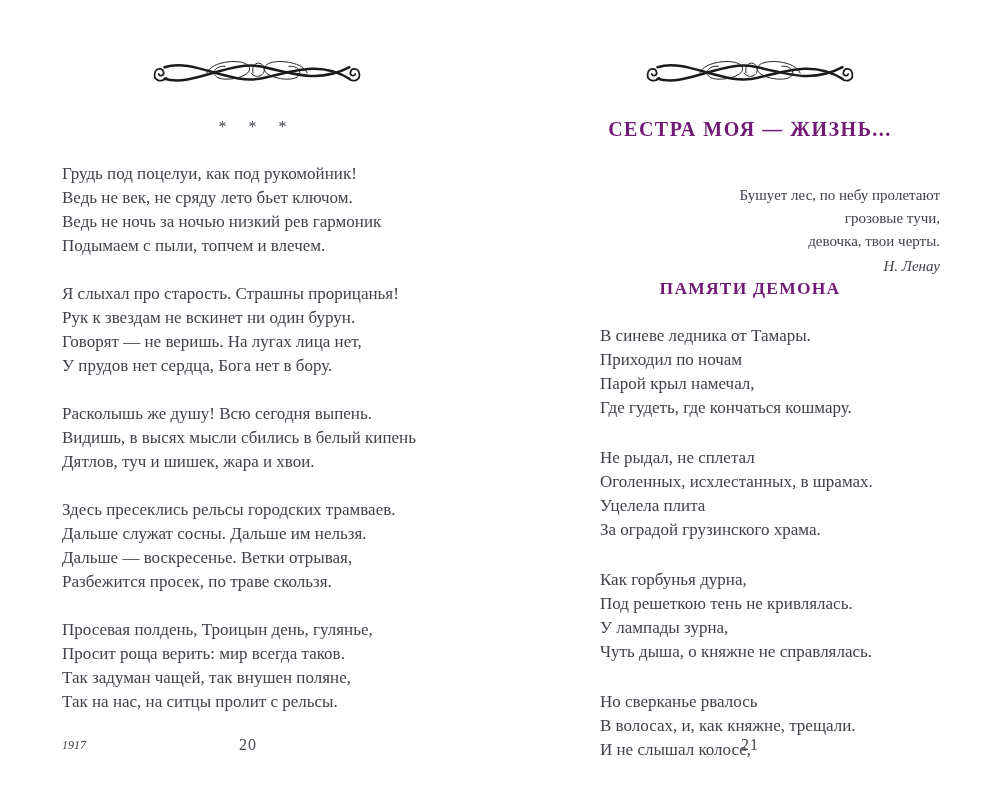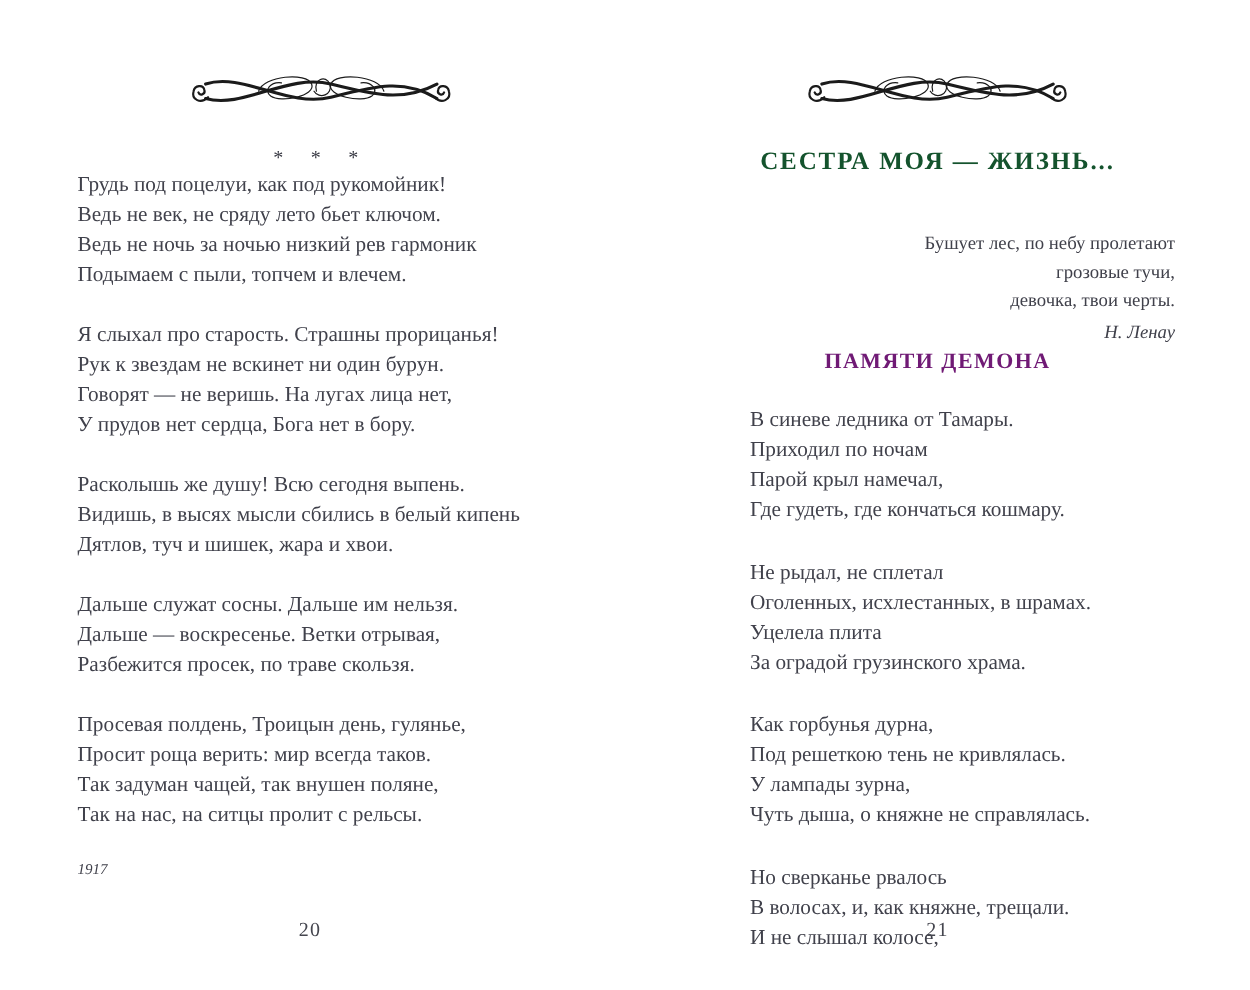--- a/index.html
+++ b/index.html
@@ -10,30 +10,30 @@
   .col { position: relative; }
   .page.left .col { margin: 0 48px 0 62px; width: 390px; }
   .page.right .col { margin: 0 0 0 60px; width: 380px; }
 
   .ornament { margin-top: 52px; text-align: center; height: 42px; }
   .ornament svg { display: inline-block; }
 
   .stars { margin-top: 24px; text-align: center; font-size: 16px; font-weight: normal;
            letter-spacing: 9px; color: #3c3d47; }
 
-  .poem { font-size: 17px; }
+  .poem { margin-top: 26px; font-size: 17px; }
   .stanza { margin-bottom: 24px; }
   .stanza .line { line-height: 24px; white-space: nowrap; }
   .page.right .poem { padding-left: 40px; margin-top: 25px; }
   .page.right .stanza { margin-bottom: 26px; }
 
   .date { margin-top: 16px; font-style: italic; font-size: 12px; }
 
   .section-title { margin-top: 24px; text-align: center; font-size: 20px; font-weight: bold;
-                   letter-spacing: 1.5px; color: #14532d; white-space: nowrap; }
+                   letter-spacing: 1.5px; color: #701a75; white-space: nowrap; }
 
   .epigraph { margin-top: 43px; text-align: right; font-size: 15px; }
   .epigraph .line { line-height: 23px; }
   .attribution { margin-top: 2px; font-style: italic; line-height: 23px; }
 
   .poem-title { text-align: center; font-size: 17.5px; font-weight: bold;
                 letter-spacing: 1.2px; color: #701a75; }
 
   .pagenum { position: absolute; top: 736px; width: 100%; text-align: center;
              font-size: 16px; color: #45464f; letter-spacing: 1px; }
@@ -78,20 +78,21 @@
             <p class="line">Рук к звездам не вскинет ни один бурун.</p>
             <p class="line">Говорят — не веришь. На лугах лица нет,</p>
             <p class="line">У прудов нет сердца, Бога нет в бору.</p>
           </div>
           <div class="stanza">
             <p class="line">Расколышь же душу! Всю сегодня выпень.</p>
             <p class="line">Видишь, в высях мысли сбились в белый кипень</p>
             <p class="line">Дятлов, туч и шишек, жара и хвои.</p>
           </div>
           <div class="stanza">
+            <p class="line">Здесь пресеклись рельсы городских трамваев.</p>
             <p class="line">Дальше служат сосны. Дальше им нельзя.</p>
             <p class="line">Дальше — воскресенье. Ветки отрывая,</p>
             <p class="line">Разбежится просек, по траве скользя.</p>
           </div>
           <div class="stanza">
             <p class="line">Просевая полдень, Троицын день, гулянье,</p>
             <p class="line">Просит роща верить: мир всегда таков.</p>
             <p class="line">Так задуман чащей, так внушен поляне,</p>
             <p class="line">Так на нас, на ситцы пролит с рельсы.</p>
           </div>

